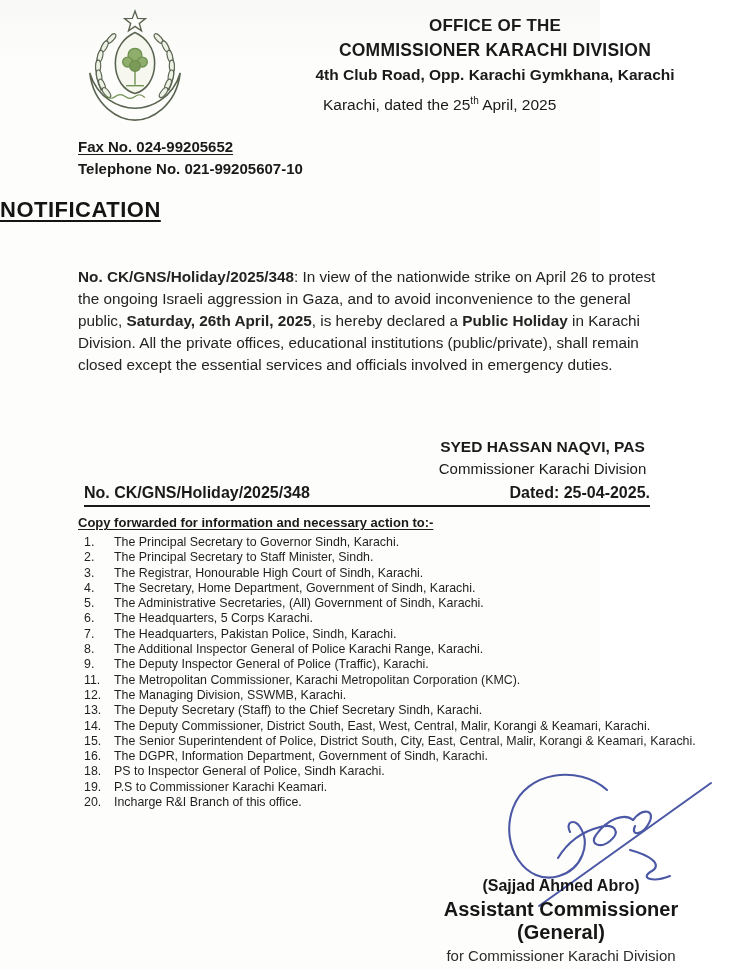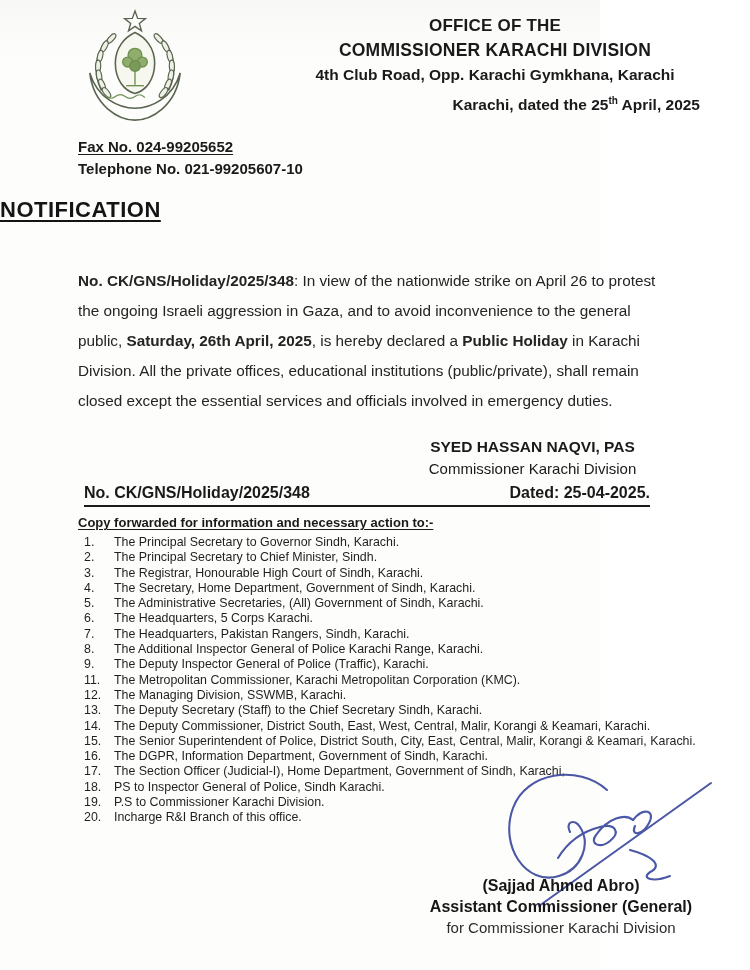--- a/index.html
+++ b/index.html
@@ -21,42 +21,42 @@
 
   .header-text {
     position: absolute; left: 250px; top: 16px; width: 490px;
     text-align: center; font-weight: bold; color: #1a1a1a;
   }
   .office1 { font-size: 17px; letter-spacing: 0.2px; }
   .office2 { font-size: 17.5px; margin-top: 4px; letter-spacing: 0.2px; }
   .address { font-size: 15.5px; margin-top: 5px; text-align: center; }
 
   .date-line {
-    position: absolute; left: 330px; top: 95px; width: 370px;
-    text-align: right; font-weight: bold; font-size: 15.5px; color: #1a1a1a;
+    position: absolute; left: 323px; top: 95px; width: 370px;
+    text-align: left; font-weight: normal; font-size: 15.5px; color: #1a1a1a;
   }
   .date-line sup { font-size: 10px; }
 
   .contact { position: absolute; left: 78px; top: 138px; font-weight: bold; font-size: 15px; color: #1a1a1a; }
   .fax { text-decoration: underline; text-underline-offset: 2px; }
   .telephone { margin-top: 5px; }
 
   .title-wrap { position: absolute; left: 0; top: 197px; width: 750px; text-align: left; }
   .title-wrap span {
     font-weight: bold; font-size: 22px; letter-spacing: 0.5px;
     text-decoration: underline; text-underline-offset: 3px;
     color: #141414;
   }
 
   .body-para {
     position: absolute; left: 78px; top: 251px; width: 601px;
-    font-size: 15.3px; line-height: 30px; color: #242424;
-  }
-
-  .signatory { position: absolute; left: 405px; top: 438px; width: 255px; text-align: center; color: #1a1a1a; }
+    font-size: 15.3px; line-height: 22px; color: #242424;
+  }
+
+  .signatory { position: absolute; left: 415px; top: 438px; width: 255px; text-align: center; color: #1a1a1a; }
   .signatory .name { font-weight: bold; font-size: 15.5px; }
   .signatory .desig { font-size: 15px; margin-top: 4px; }
 
   .ref-line {
     position: absolute; left: 84px; top: 484px; width: 566px;
     display: flex; justify-content: space-between; align-items: flex-end;
     border-bottom: 2px solid #1b1b1b; padding-bottom: 3px;
     font-weight: bold; font-size: 16px; color: #1a1a1a;
   }
 
@@ -68,21 +68,21 @@
 
   .dist-list { position: absolute; left: 84px; top: 535px; width: 620px; list-style: none; margin: 0; padding: 0; }
   .dist-list li { display: flex; font-size: 12.4px; line-height: 15.3px; color: #1f1f1f; }
   .dist-list .num { width: 30px; flex: 0 0 30px; }
   .dist-list .itxt { flex: 1; }
 
   .signature-svg { position: absolute; left: 482px; top: 756px; pointer-events: none; }
 
   .bottom-signatory { position: absolute; left: 400px; top: 877px; width: 322px; text-align: center; color: #161616; }
   .bottom-signatory .bname { font-weight: bold; font-size: 16px; }
-  .bottom-signatory .bdesig { font-weight: bold; font-size: 16px; margin-top: 3px; }
+  .bottom-signatory .bdesig { font-weight: bold; font-size: 20px; margin-top: 3px; }
   .bottom-signatory .bfor { font-size: 15px; margin-top: 3px; color: #2b2b2b; }
 </style>
 </head>
 <body>
 
 <div class="page">
 
   <svg class="emblem" viewBox="0 0 120 120" xmlns="http://www.w3.org/2000/svg">
     <g stroke="#5a6450" fill="none" stroke-width="1.6">
 
@@ -153,41 +153,41 @@
 
   <div class="copy-heading">Copy forwarded for information and necessary action to:-</div>
 
   <ol class="dist-list">
     <li>
         <span class="num">1.</span>
         <span class="itxt">The Principal Secretary to Governor Sindh, Karachi.</span>
       </li>
     <li>
         <span class="num">2.</span>
-        <span class="itxt">The Principal Secretary to Chief Minister, Sindh.</span>
+        <span class="itxt">The Principal Secretary to Staff Minister, Sindh.</span>
       </li>
     <li>
         <span class="num">3.</span>
         <span class="itxt">The Registrar, Honourable High Court of Sindh, Karachi.</span>
       </li>
     <li>
         <span class="num">4.</span>
         <span class="itxt">The Secretary, Home Department, Government of Sindh, Karachi.</span>
       </li>
     <li>
         <span class="num">5.</span>
         <span class="itxt">The Administrative Secretaries, (All) Government of Sindh, Karachi.</span>
       </li>
     <li>
         <span class="num">6.</span>
         <span class="itxt">The Headquarters, 5 Corps Karachi.</span>
       </li>
     <li>
         <span class="num">7.</span>
-        <span class="itxt">The Headquarters, Pakistan Rangers, Sindh, Karachi.</span>
+        <span class="itxt">The Headquarters, Pakistan Police, Sindh, Karachi.</span>
       </li>
     <li>
         <span class="num">8.</span>
         <span class="itxt">The Additional Inspector General of Police Karachi Range, Karachi.</span>
       </li>
     <li>
         <span class="num">9.</span>
         <span class="itxt">The Deputy Inspector General of Police (Traffic), Karachi.</span>
       </li>
     <li>
@@ -208,30 +208,26 @@
       </li>
     <li>
         <span class="num">15.</span>
         <span class="itxt">The Senior Superintendent of Police, District South, City, East, Central, Malir, Korangi &amp; Keamari, Karachi.</span>
       </li>
     <li>
         <span class="num">16.</span>
         <span class="itxt">The DGPR, Information Department, Government of Sindh, Karachi.</span>
       </li>
     <li>
-        <span class="num">17.</span>
-        <span class="itxt">The Section Officer (Judicial-I), Home Department, Government of Sindh, Karachi,</span>
-      </li>
-    <li>
         <span class="num">18.</span>
         <span class="itxt">PS to Inspector General of Police, Sindh Karachi.</span>
       </li>
     <li>
         <span class="num">19.</span>
-        <span class="itxt">P.S to Commissioner Karachi Division.</span>
+        <span class="itxt">P.S to Commissioner Karachi Keamari.</span>
       </li>
     <li>
         <span class="num">20.</span>
         <span class="itxt">Incharge R&amp;I Branch of this office.</span>
       </li>
   </ol>
 
   <svg class="signature-svg" width="250" height="155" viewBox="0 0 250 155" xmlns="http://www.w3.org/2000/svg">
     <g stroke="#3c4a9e" stroke-width="2.1" fill="none" stroke-linecap="round" opacity="0.92">
       <path d="M 125 34 C 96 8, 44 16, 31 52 C 17 90, 44 130, 77 120 C 100 113, 109 88, 98 71 C 92 62, 83 66, 88 76"></path>

